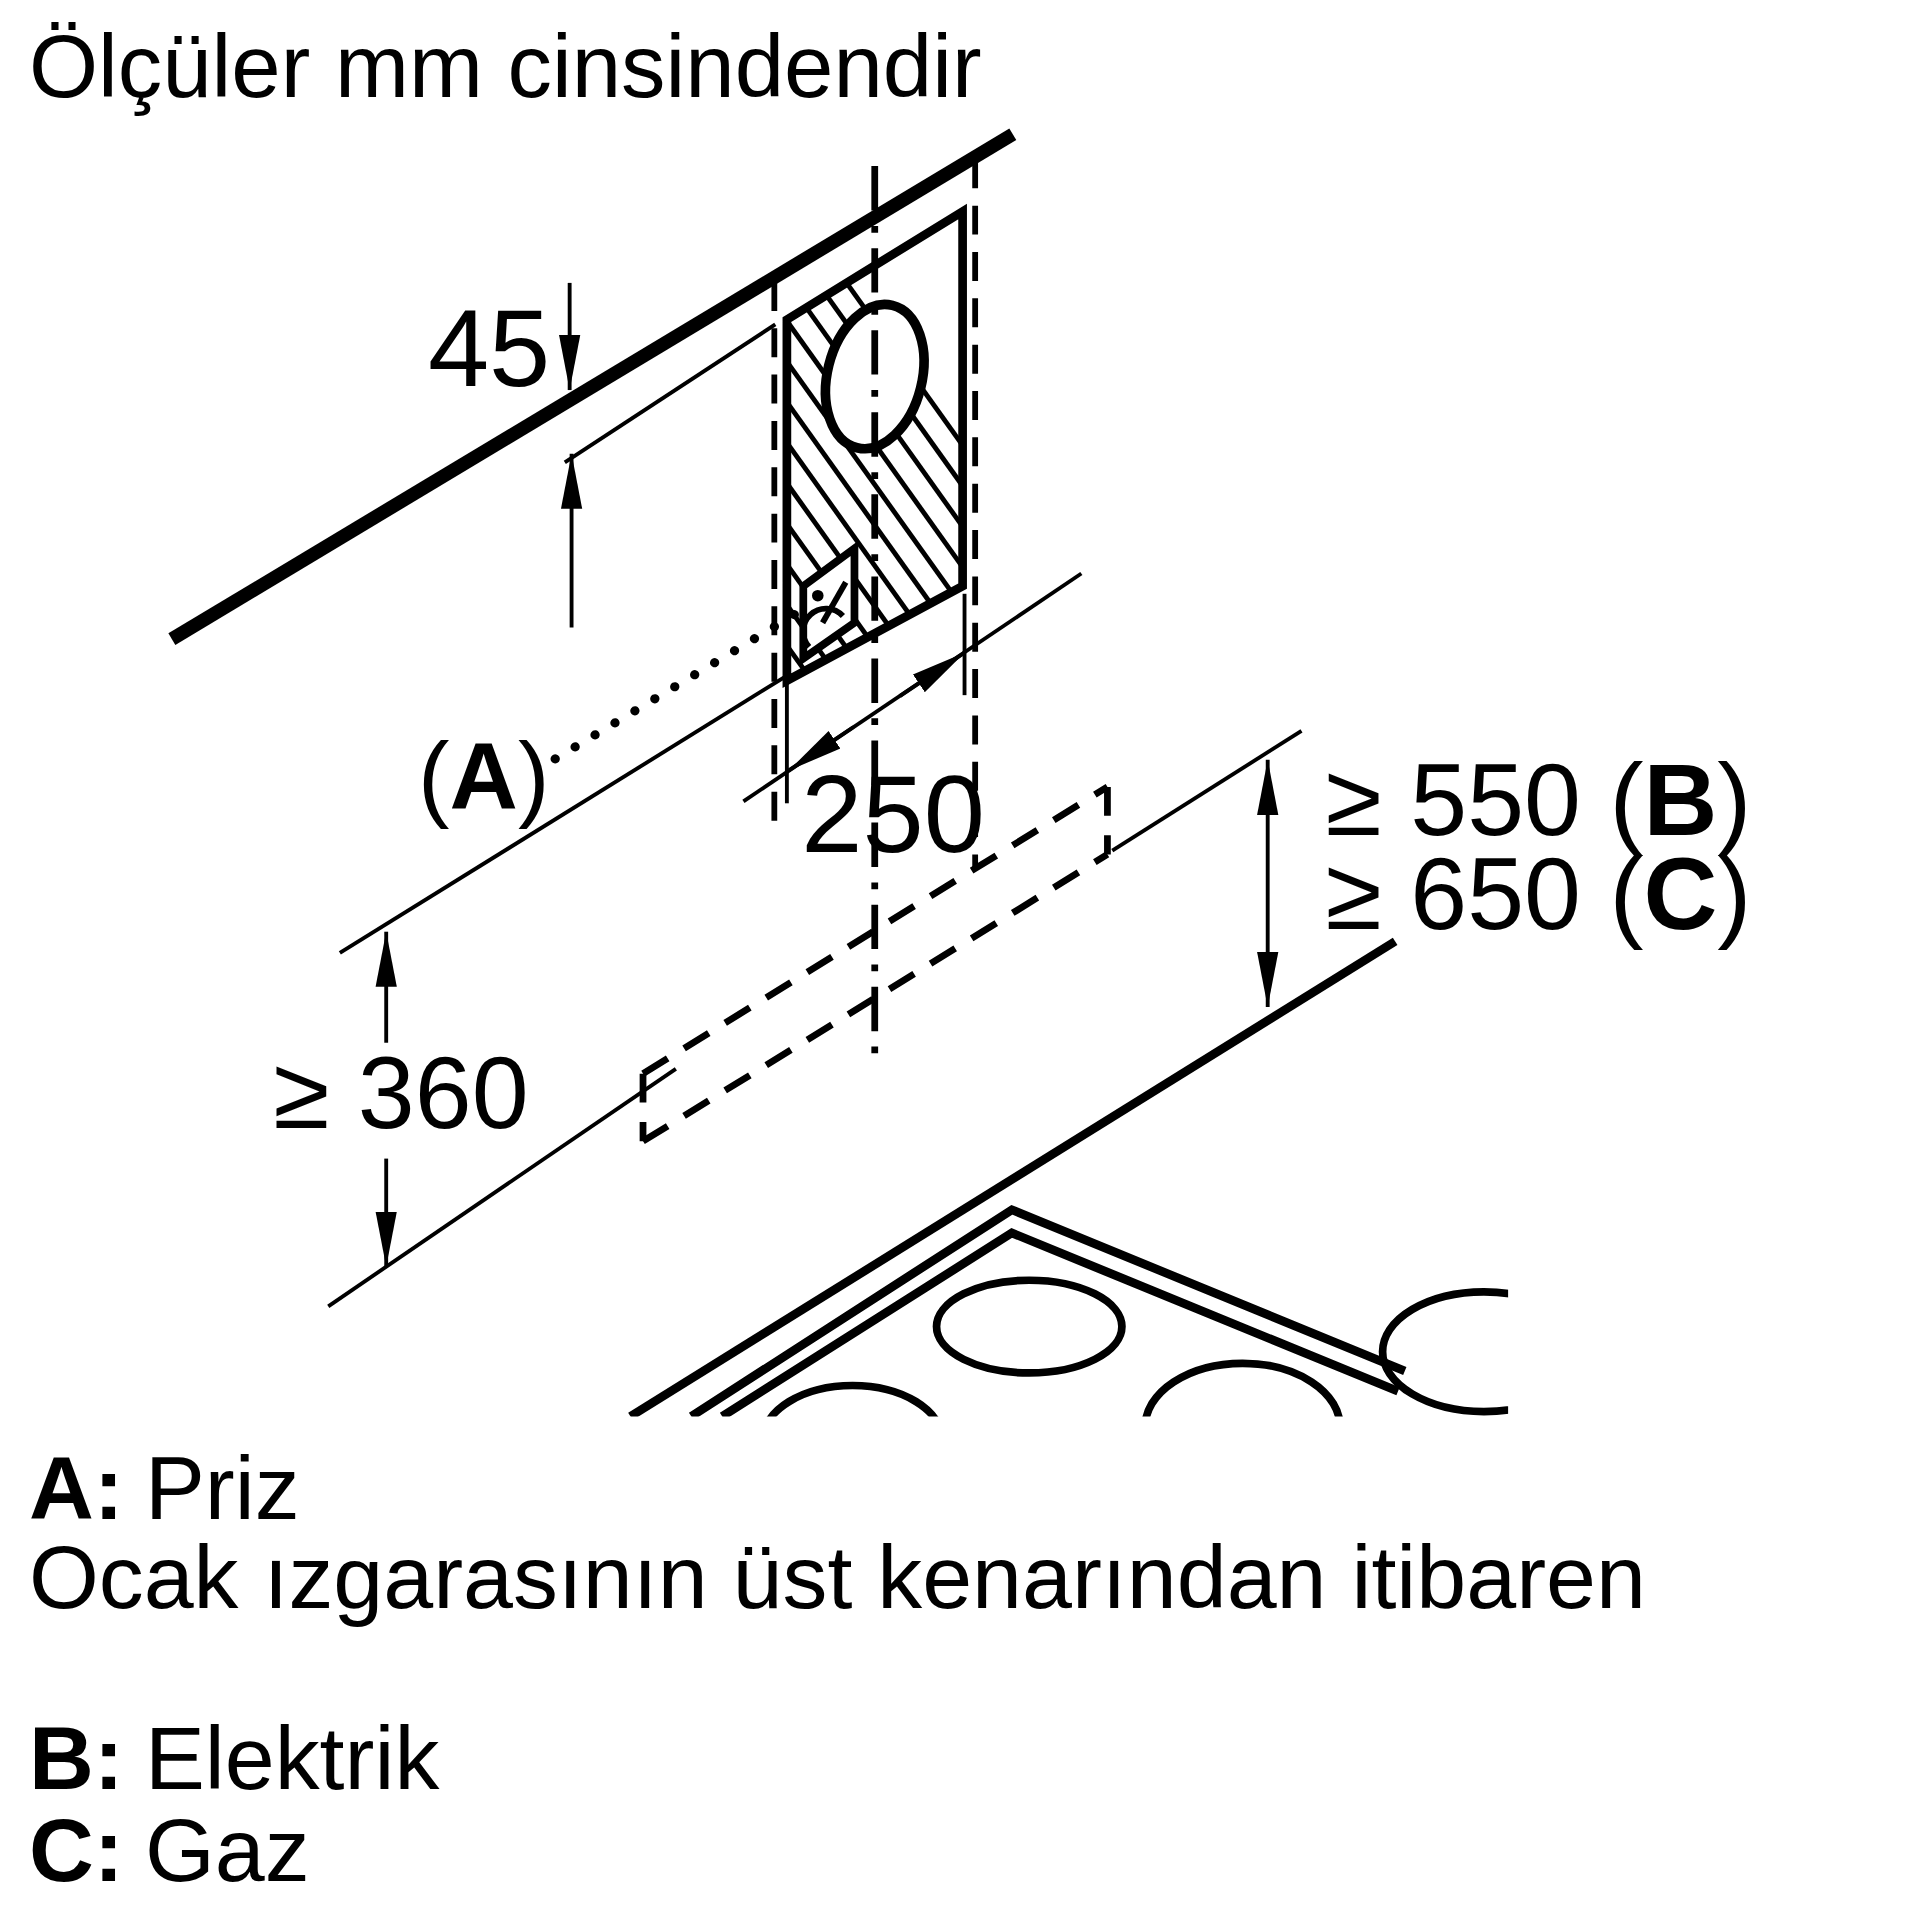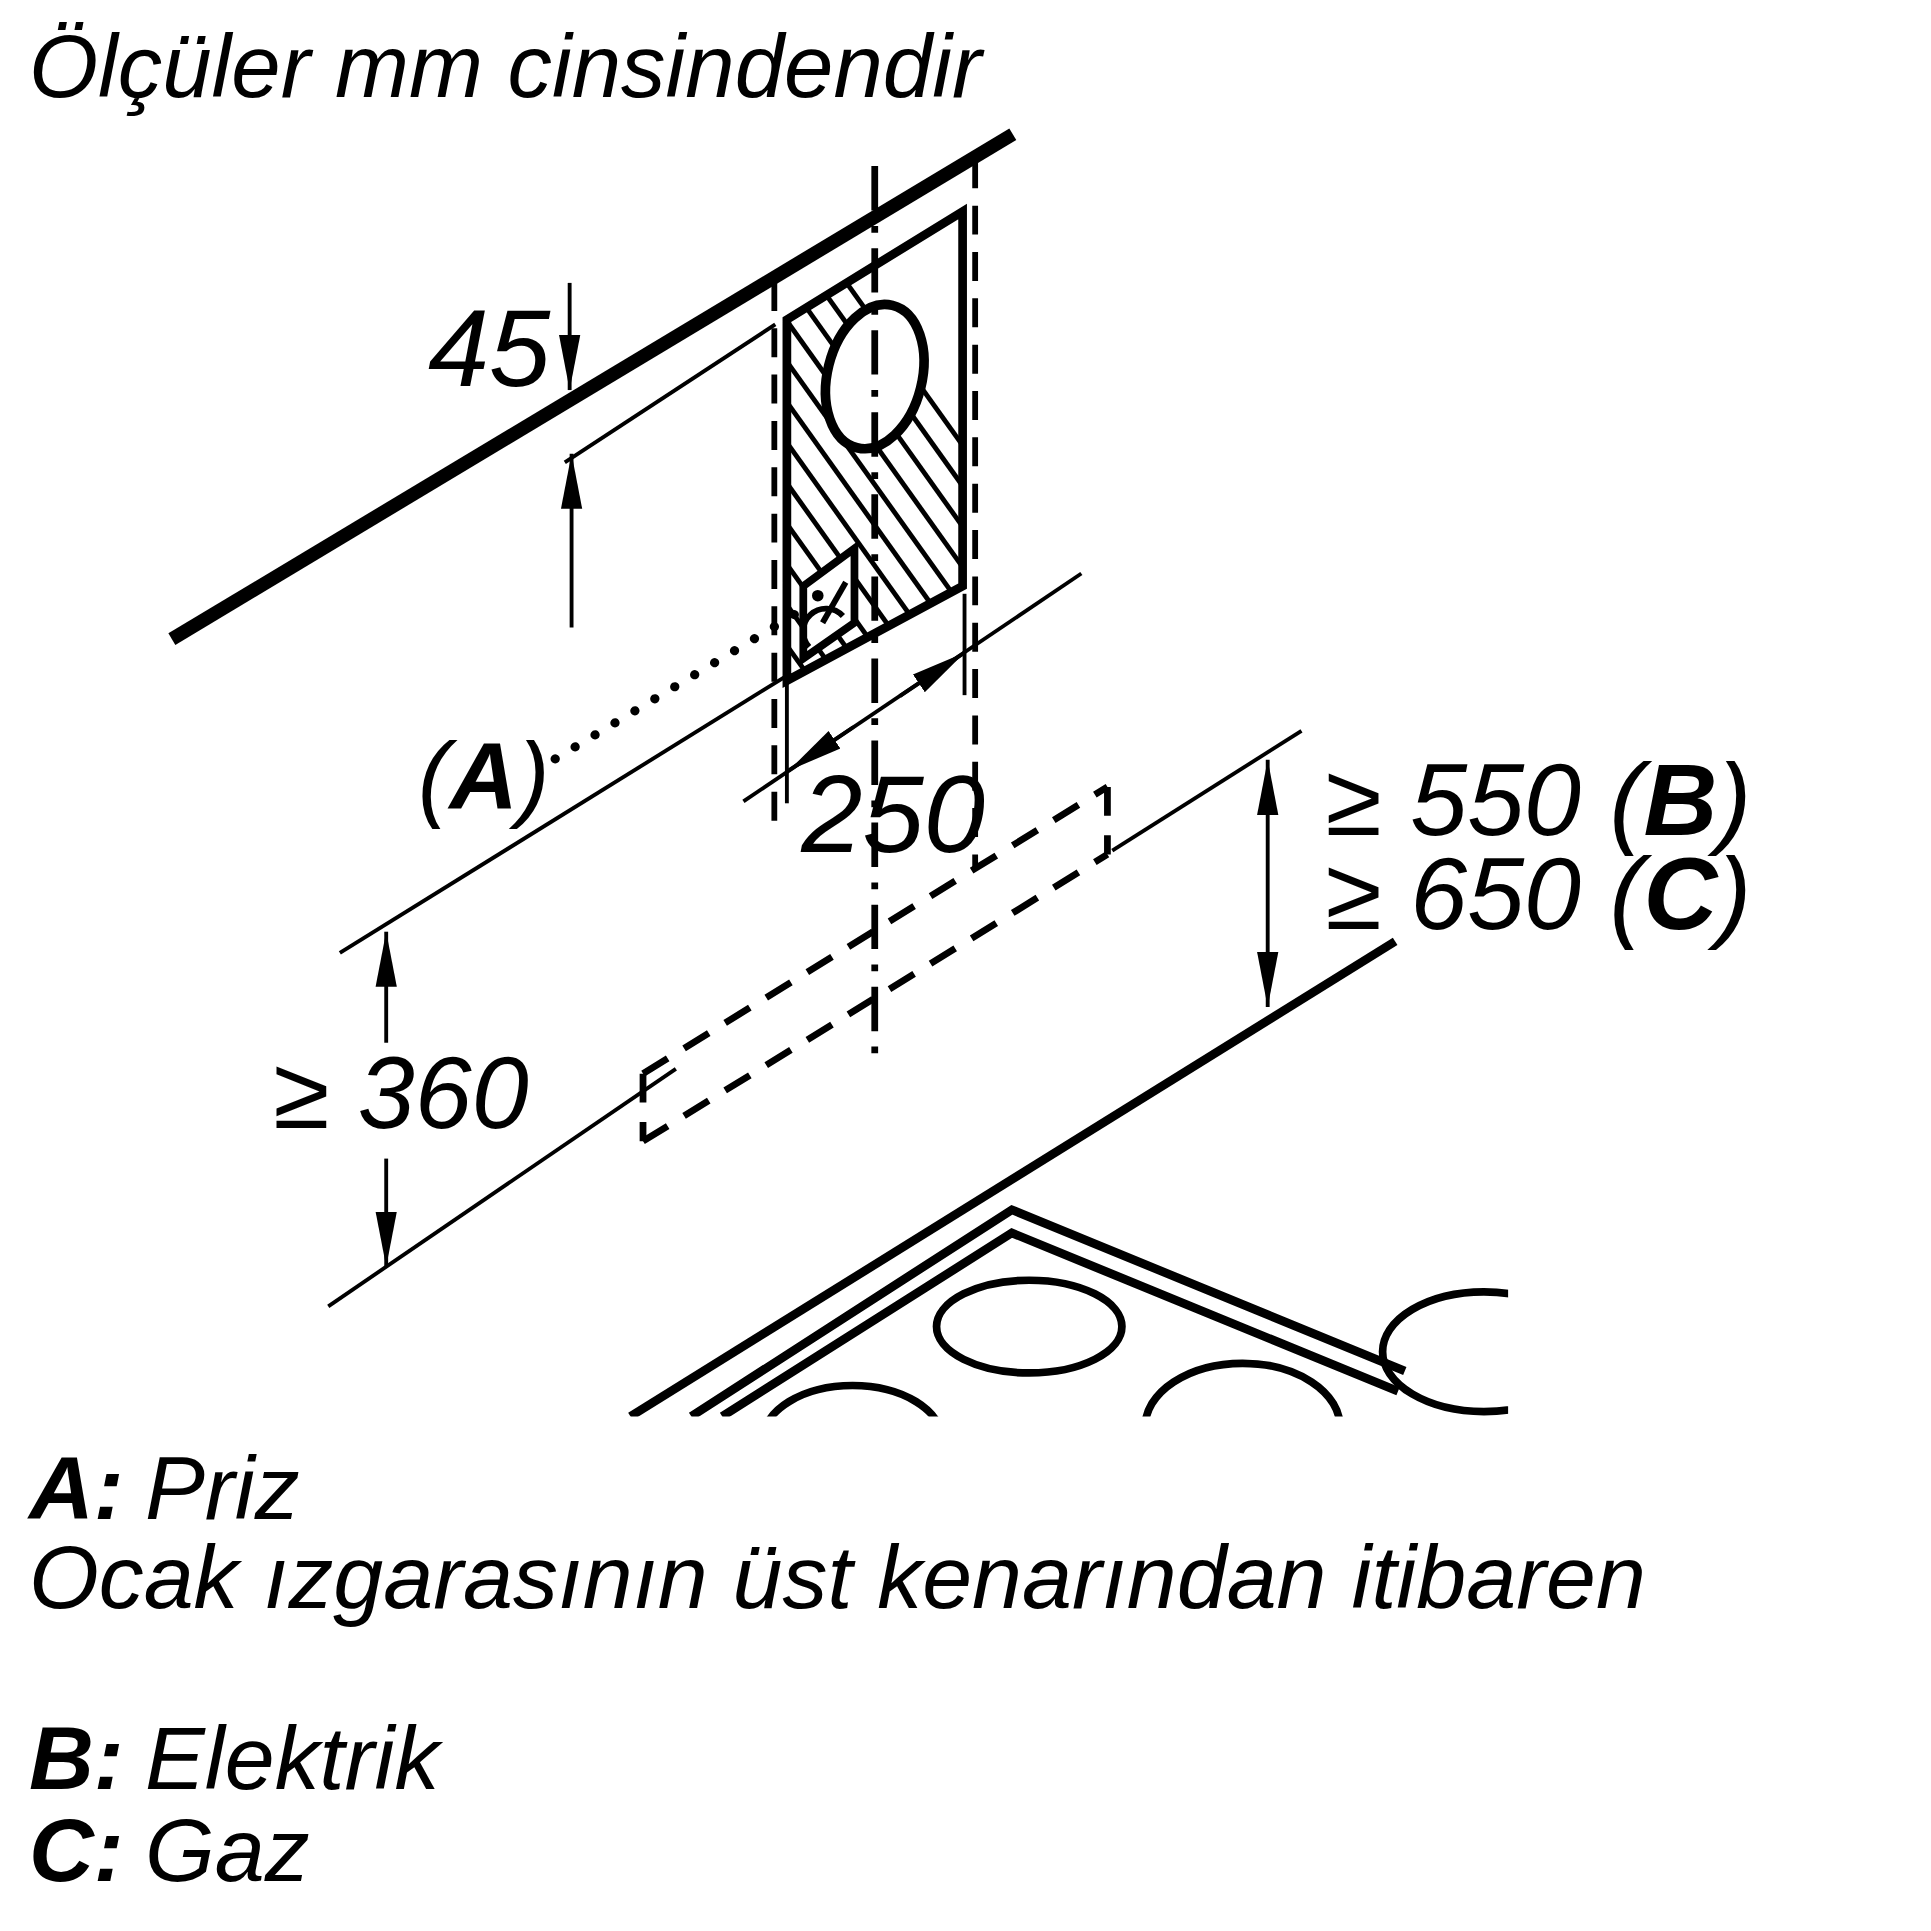--- a/index.html
+++ b/index.html
@@ -5,21 +5,20 @@
   html, body {
     margin: 0;
     padding: 0;
     background: #ffffff;
   }
   .stage {
     width: 1931px;
     height: 1931px;
     background: #ffffff;
     position: relative;
-    font-style: italic;
   }
   svg { display: block; }
   text {
     font-family: "Liberation Sans", "DejaVu Sans", sans-serif;
     fill: #000000;
   }
   .title-text   { font-size: 92px; }
   .dim-text     { font-size: 114px; }
   .dim-text-sm  { font-size: 106px; }
   .callout-text { font-size: 98px; font-weight: bold; }

